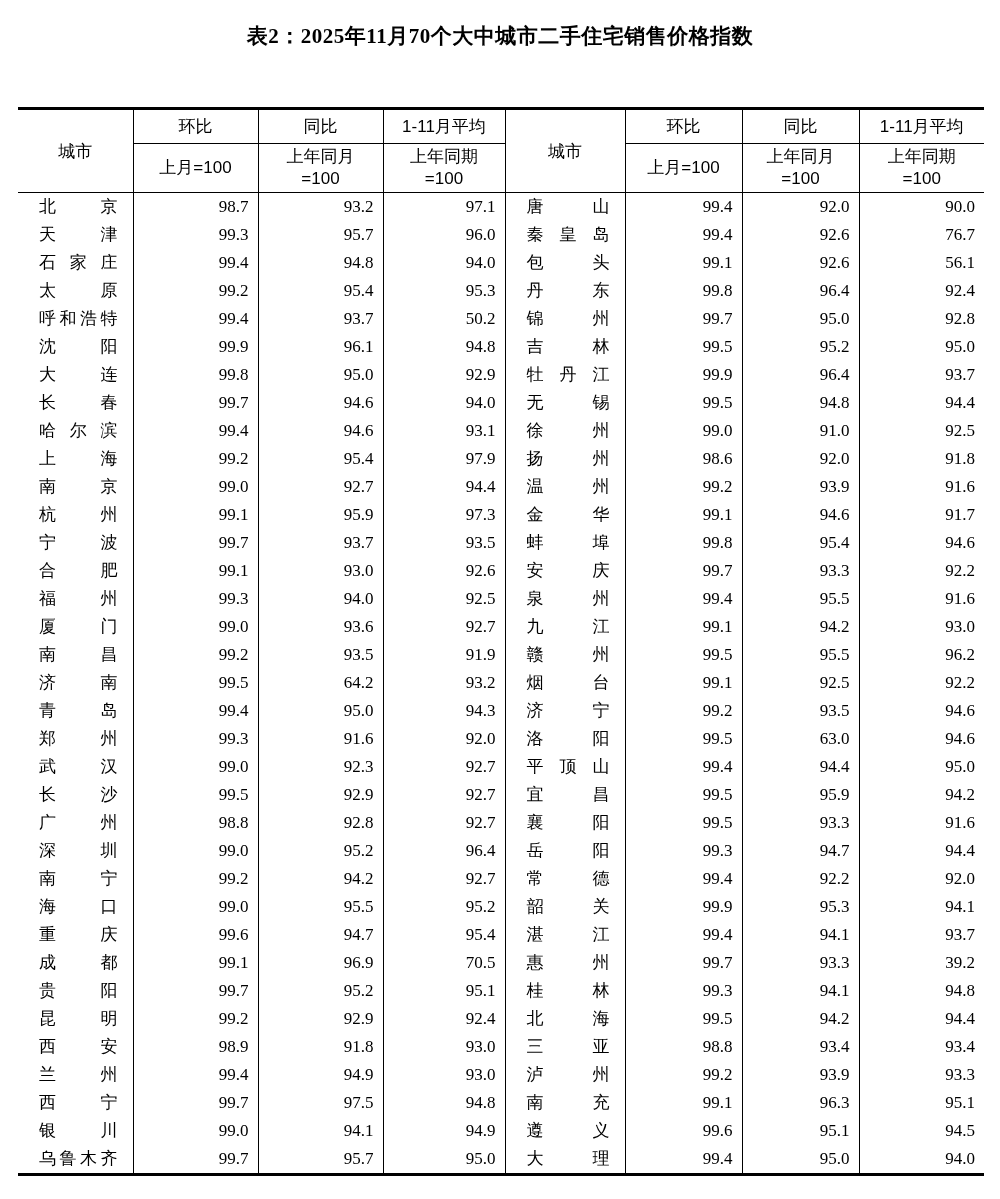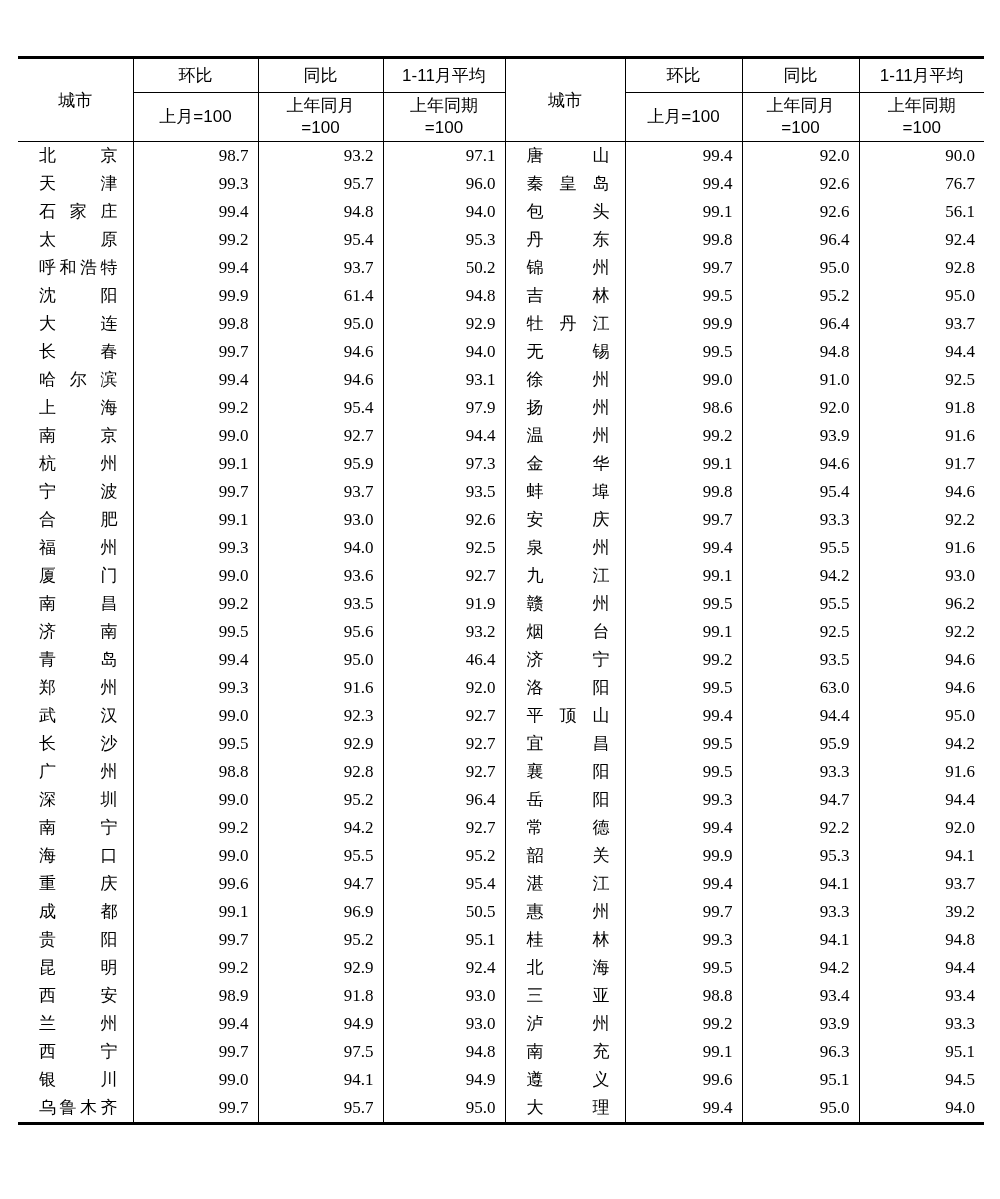--- a/index.html
+++ b/index.html
@@ -53,20 +53,21 @@
   td.num {
     font-family: "Liberation Serif", serif;
     text-align: right;
     padding-right: 9px;
   }
 </style>
 </head>
 <body>
 
 <div class="page">
+  <h1 class="title">表2：2025年11月70个大中城市二手住宅销售价格指数</h1>
 
   <table class="idx">
     <colgroup>
       <col style="width:115px">
         <col style="width:125px">
         <col style="width:125px">
         <col style="width:122px">
       <col style="width:120px">
         <col style="width:117px">
         <col style="width:117px">
@@ -143,21 +144,21 @@
           <td class="num bl">93.7</td>
           <td class="num bl">50.2</td>
           <td class="city bl">锦州</td>
           <td class="num bl">99.7</td>
           <td class="num bl">95.0</td>
           <td class="num bl">92.8</td>
         </tr>
         <tr>
           <td class="city">沈阳</td>
           <td class="num bl">99.9</td>
-          <td class="num bl">61.4</td>
+          <td class="num bl">96.1</td>
           <td class="num bl">94.8</td>
           <td class="city bl">吉林</td>
           <td class="num bl">99.5</td>
           <td class="num bl">95.2</td>
           <td class="num bl">95.0</td>
         </tr>
         <tr>
           <td class="city">大连</td>
           <td class="num bl">99.8</td>
           <td class="num bl">95.0</td>
@@ -263,32 +264,32 @@
           <td class="num bl">93.5</td>
           <td class="num bl">91.9</td>
           <td class="city bl">赣州</td>
           <td class="num bl">99.5</td>
           <td class="num bl">95.5</td>
           <td class="num bl">96.2</td>
         </tr>
         <tr>
           <td class="city">济南</td>
           <td class="num bl">99.5</td>
-          <td class="num bl">95.6</td>
+          <td class="num bl">64.2</td>
           <td class="num bl">93.2</td>
           <td class="city bl">烟台</td>
           <td class="num bl">99.1</td>
           <td class="num bl">92.5</td>
           <td class="num bl">92.2</td>
         </tr>
         <tr>
           <td class="city">青岛</td>
           <td class="num bl">99.4</td>
           <td class="num bl">95.0</td>
-          <td class="num bl">46.4</td>
+          <td class="num bl">94.3</td>
           <td class="city bl">济宁</td>
           <td class="num bl">99.2</td>
           <td class="num bl">93.5</td>
           <td class="num bl">94.6</td>
         </tr>
         <tr>
           <td class="city">郑州</td>
           <td class="num bl">99.3</td>
           <td class="num bl">91.6</td>
           <td class="num bl">92.0</td>
@@ -364,21 +365,21 @@
           <td class="num bl">95.4</td>
           <td class="city bl">湛江</td>
           <td class="num bl">99.4</td>
           <td class="num bl">94.1</td>
           <td class="num bl">93.7</td>
         </tr>
         <tr>
           <td class="city">成都</td>
           <td class="num bl">99.1</td>
           <td class="num bl">96.9</td>
-          <td class="num bl">50.5</td>
+          <td class="num bl">70.5</td>
           <td class="city bl">惠州</td>
           <td class="num bl">99.7</td>
           <td class="num bl">93.3</td>
           <td class="num bl">39.2</td>
         </tr>
         <tr>
           <td class="city">贵阳</td>
           <td class="num bl">99.7</td>
           <td class="num bl">95.2</td>
           <td class="num bl">95.1</td>

